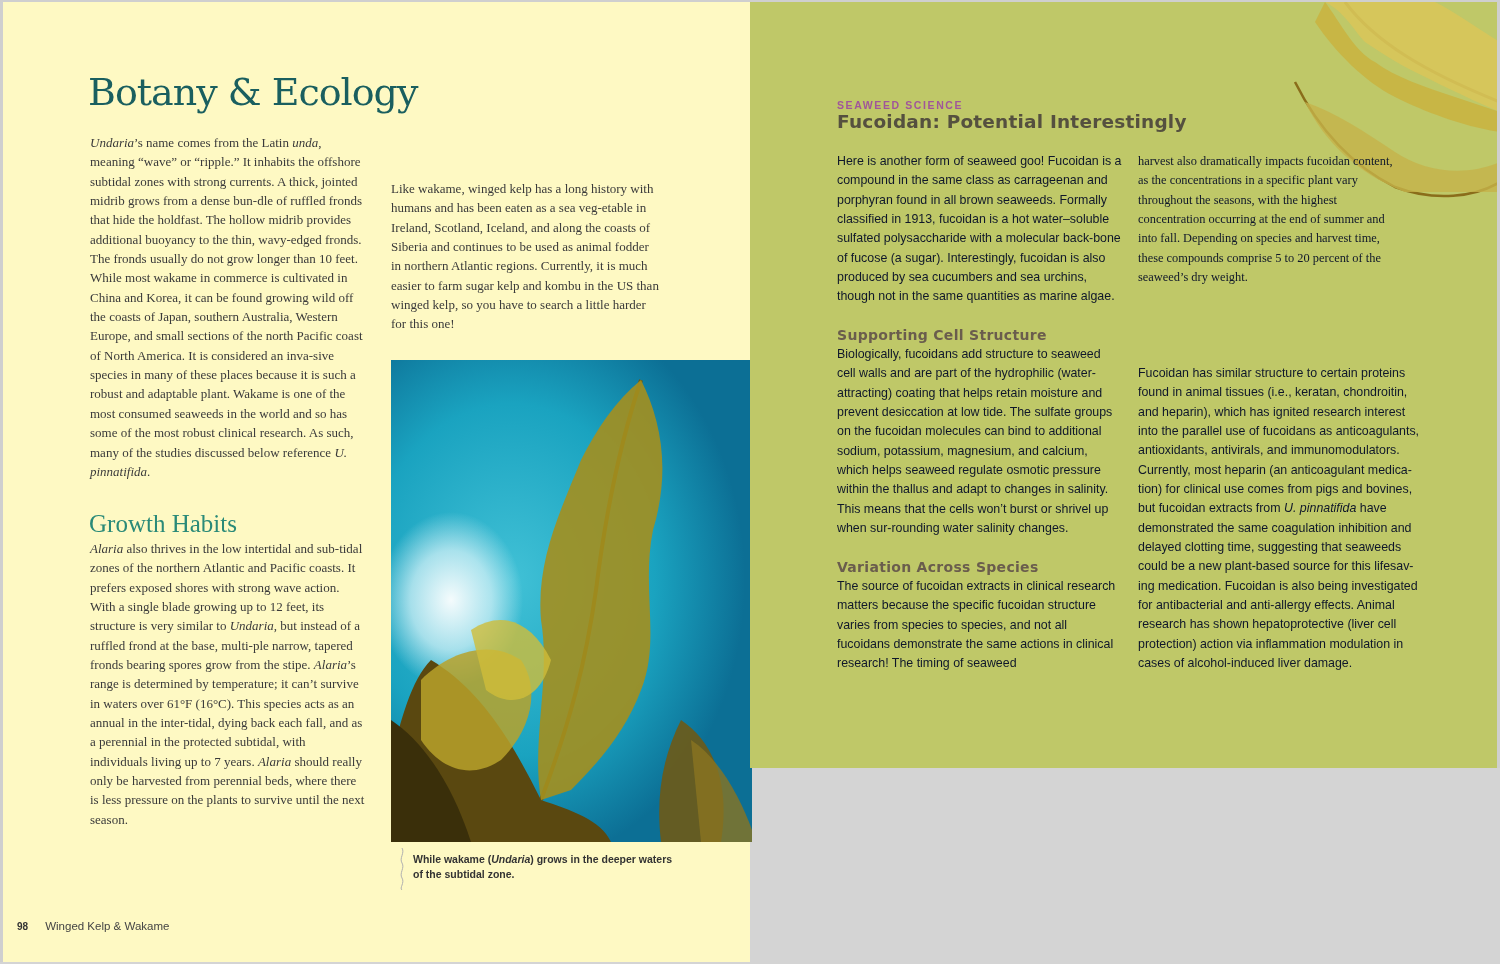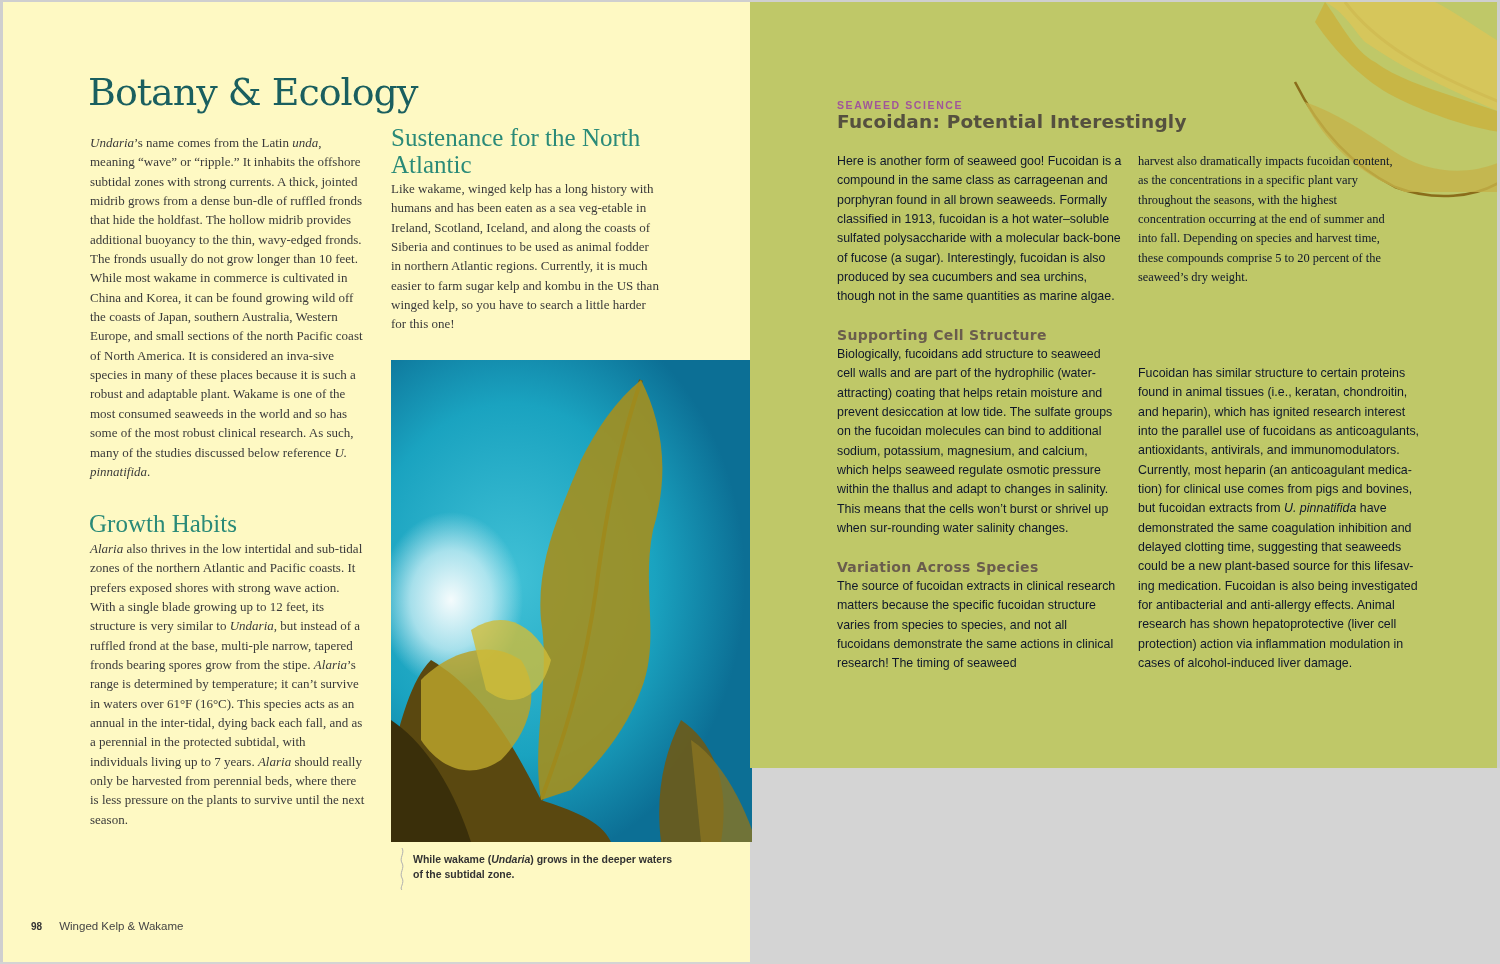--- a/index.html
+++ b/index.html
@@ -35,21 +35,21 @@
       background:
         radial-gradient(ellipse 90px 110px at 60px 240px, rgba(255,255,255,0.95), rgba(220,245,250,0.7) 45%, rgba(60,190,210,0) 80%),
         radial-gradient(ellipse 260px 320px at 120px 220px, #41c1d6, #1aa3c0 55%, #0c6f95 90%);
     }
     .caption-wrap { position: absolute; left: 396px; top: 846px; width: 300px; }
     .caption-line { position: absolute; left: 0; top: 0; width: 6px; height: 42px; }
     .caption {
       position: absolute; left: 14px; top: 4px; width: 260px;
       font-family: "Liberation Sans", sans-serif; font-size: 10.5px; line-height: 15px; font-weight: bold; color: #333;
     }
-    .folio-left { position: absolute; left: 28px; top: 918px; font-family: "Liberation Sans", sans-serif; font-size: 11px; color: #333; }
+    .folio-left { position: absolute; left: 14px; top: 918px; font-family: "Liberation Sans", sans-serif; font-size: 11px; color: #333; }
     .folio-left .num { font-weight: bold; margin-right: 14px; font-size: 10px; }
     .folio-left .chap { color: #444; font-size: 11.5px; }
 
     
     .page-right {
       position: absolute; left: 750px; top: 0; width: 750px; height: 768px;
       background: #bfc868;
       border-top: 2px solid #cfcfcf;
       border-right: 3px solid #cfcfcf;
       overflow: hidden;
@@ -81,21 +81,20 @@
 <div class="spread">
 
   <div class="page-left">
     <h1 class="title-main">Botany &amp; Ecology</h1>
 
     <p class="col-a serif-body"><em>Undaria</em><span>’s name comes from the Latin </span><em>unda</em><span>, meaning “wave” or “ripple.” It inhabits the offshore subtidal zones with strong currents. A thick, jointed midrib grows from a dense bun-dle of ruffled fronds that hide the holdfast. The hollow midrib provides additional buoyancy to the thin, wavy-edged fronds. The fronds usually do not grow longer than 10 feet. While most wakame in commerce is cultivated in China and Korea, it can be found growing wild off the coasts of Japan, southern Australia, Western Europe, and small sections of the north Pacific coast of North America. It is considered an inva-sive species in many of these places because it is such a robust and adaptable plant. Wakame is one of the most consumed seaweeds in the world and so has some of the most robust clinical research. As such, many of the studies discussed below reference </span><em>U. pinnatifida</em><span>.</span></p>
 
     <h2 class="growth-head subhead-serif">Growth Habits</h2>
     <p class="col-a2 serif-body"><em>Alaria</em><span> also thrives in the low intertidal and sub-tidal zones of the northern Atlantic and Pacific coasts. It prefers exposed shores with strong wave action. With a single blade growing up to 12 feet, its structure is very similar to </span><em>Undaria</em><span>, but instead of a ruffled frond at the base, multi-ple narrow, tapered fronds bearing spores grow from the stipe. </span><em>Alaria</em><span>’s range is determined by temperature; it can’t survive in waters over 61°F (16°C). This species acts as an annual in the inter-tidal, dying back each fall, and as a perennial in the protected subtidal, with individuals living up to 7 years. </span><em>Alaria</em><span> should really only be harvested from perennial beds, where there is less pressure on the plants to survive until the next season.</span></p>
 
-    <h2 class="sust-head subhead-serif">Sustenance for the North Atlantic</h2>
     <p class="col-b serif-body">Like wakame, winged kelp has a long history with humans and has been eaten as a sea veg-etable in Ireland, Scotland, Iceland, and along the coasts of Siberia and continues to be used as animal fodder in northern Atlantic regions. Currently, it is much easier to farm sugar kelp and kombu in the US than winged kelp, so you have to search a little harder for this one!</p>
 
     <div class="photo" title="Underwater photo of wakame kelp reaching toward sunlit surface">
       <svg width="361" height="482" viewBox="0 0 361 482">
         <path d="M250,20 C230,80 215,150 205,230 C195,300 180,360 150,440" stroke="#6b5a15" stroke-width="4" fill="none"></path>
         <path d="M250,20 C270,60 280,110 262,170 C250,230 270,280 250,330 C235,370 210,400 180,430 L150,440 C140,380 160,320 150,260 C145,200 170,150 190,100 C205,70 225,40 250,20 Z" fill="#a48f1e" opacity="0.9"></path>
         <path d="M150,440 C120,380 90,330 40,300 C20,320 10,360 0,400 L0,482 L220,482 C210,460 180,450 150,440 Z" fill="#5a4810"></path>
         <path d="M30,320 C60,290 100,280 130,300 C150,330 140,370 110,400 C80,420 50,410 30,380 Z" fill="#b8a22a" opacity="0.85"></path>
         <path d="M80,270 C110,250 140,260 160,300 C150,340 120,350 95,330 Z" fill="#d0bd3a" opacity="0.8"></path>
         <path d="M0,360 C30,380 60,420 80,482 L0,482 Z" fill="#3a2f0a"></path>

